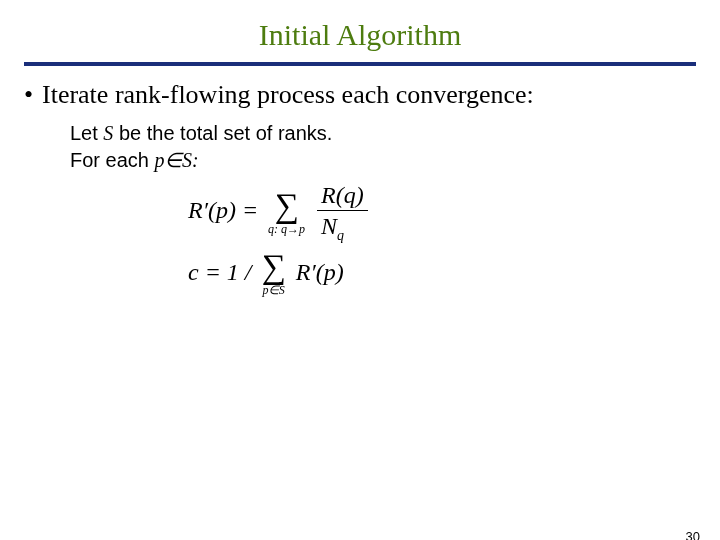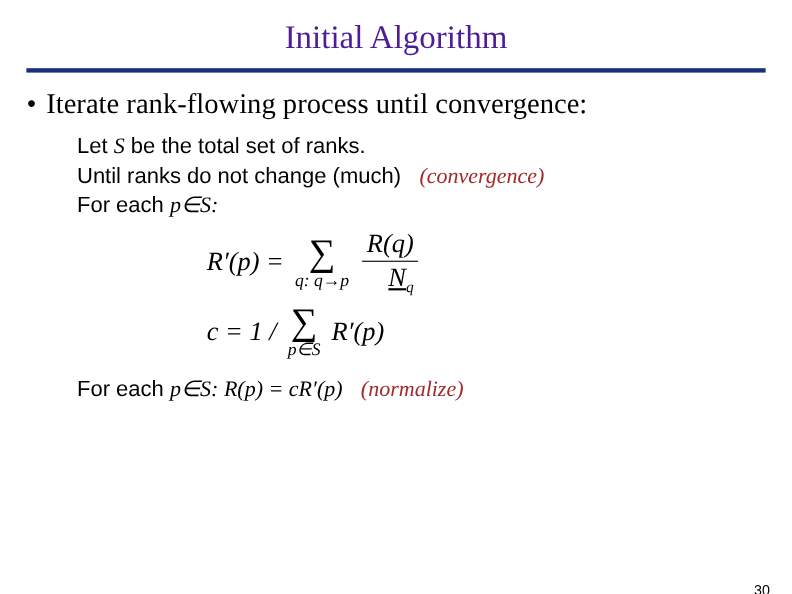--- a/index.html
+++ b/index.html
@@ -14,21 +14,21 @@
   }
   .slide {
     width: 720px;
     height: 540px;
     position: relative;
     box-sizing: border-box;
   }
   .title {
     text-align: center;
     font-size: 30px;
-    color: #4c1d95;
+    color: #4d7c0f;
     margin-top: 18px;
     margin-bottom: 6px;
   }
   .title-rule {
     height: 4px;
     background: #1a2e7a;
     margin: 10px 24px 14px 24px;
   }
   .bullet-row {
     font-size: 26px;
@@ -54,64 +54,60 @@
     font-size: 24px;
   }
   .sum {
     display: inline-block;
     vertical-align: middle;
     text-align: center;
     line-height: 1;
     margin: 0 4px;
   }
   .sum .sigma { font-size: 34px; font-style: normal; line-height: 0.9; }
-  .sum .sub { font-size: 16px; font-style: italic; display: block; margin-top: 2px; }
+  .sum .sub { font-size: 12px; font-style: italic; display: block; margin-top: 2px; }
   .frac {
     display: inline-block;
     vertical-align: middle;
-    text-align: right;
+    text-align: left;
     line-height: 1.1;
     margin: 0 2px;
   }
   .frac .num { display: block; border-bottom: 1px solid #000; padding: 0 4px 2px; }
-  .frac .den { display: block; padding: 2px 4px 0; text-decoration: underline; }
+  .frac .den { display: block; padding: 2px 4px 0; }
   .frac .den .serif-sub { font-size: 14px; vertical-align: sub; }
   .slide-number {
     position: absolute;
     right: 20px;
     bottom: 14px;
     font-family: Arial, Helvetica, sans-serif;
     font-size: 13px;
     color: #000;
   }
   .gap { height: 6px; }
 </style>
 </head>
 <body>
 
 <div class="slide">
 
   <div class="title">Initial Algorithm</div>
   <div class="title-rule"></div>
 
   <div class="bullet-row">
-    <span class="bullet-dot">•</span><span>Iterate rank-flowing process until convergence:</span>
+    <span class="bullet-dot">•</span><span>Iterate rank-flowing process each convergence:</span>
   </div>
 
   <div class="algo">
 
     <div>
       <span>Let </span><span class="serif-i">S</span><span> be the total set of ranks.</span>
     </div>
 
 
-    <div>
-      <span>Until ranks do not change (much)</span>
-      &nbsp;&nbsp;<span class="comment">(convergence)</span>
-    </div>
 
     <div class="indent1">
       <span>For each </span><span class="serif-i">p∈S:</span>
     </div>
 
     <div class="formula-block">
       <span>R′(p) =</span>
       <span class="sum">
         <span class="sigma">∑</span>
         <span class="sub">q: q→p</span>
@@ -126,21 +122,17 @@
       <span>c = 1 /</span>
       <span class="sum">
         <span class="sigma">∑</span>
         <span class="sub">p∈S</span>
       </span>
       <span>R′(p)</span>
     </div>
 
     <div class="gap"></div>
 
-    <div class="indent1">
-      <span>For each </span><span class="serif-i">p∈S: R(p) = cR′(p)</span>
-      &nbsp;&nbsp;<span class="comment">(normalize)</span>
-    </div>
 
   </div>
 
   <div class="slide-number">30</div>
 </div>
 
 </body></html>

